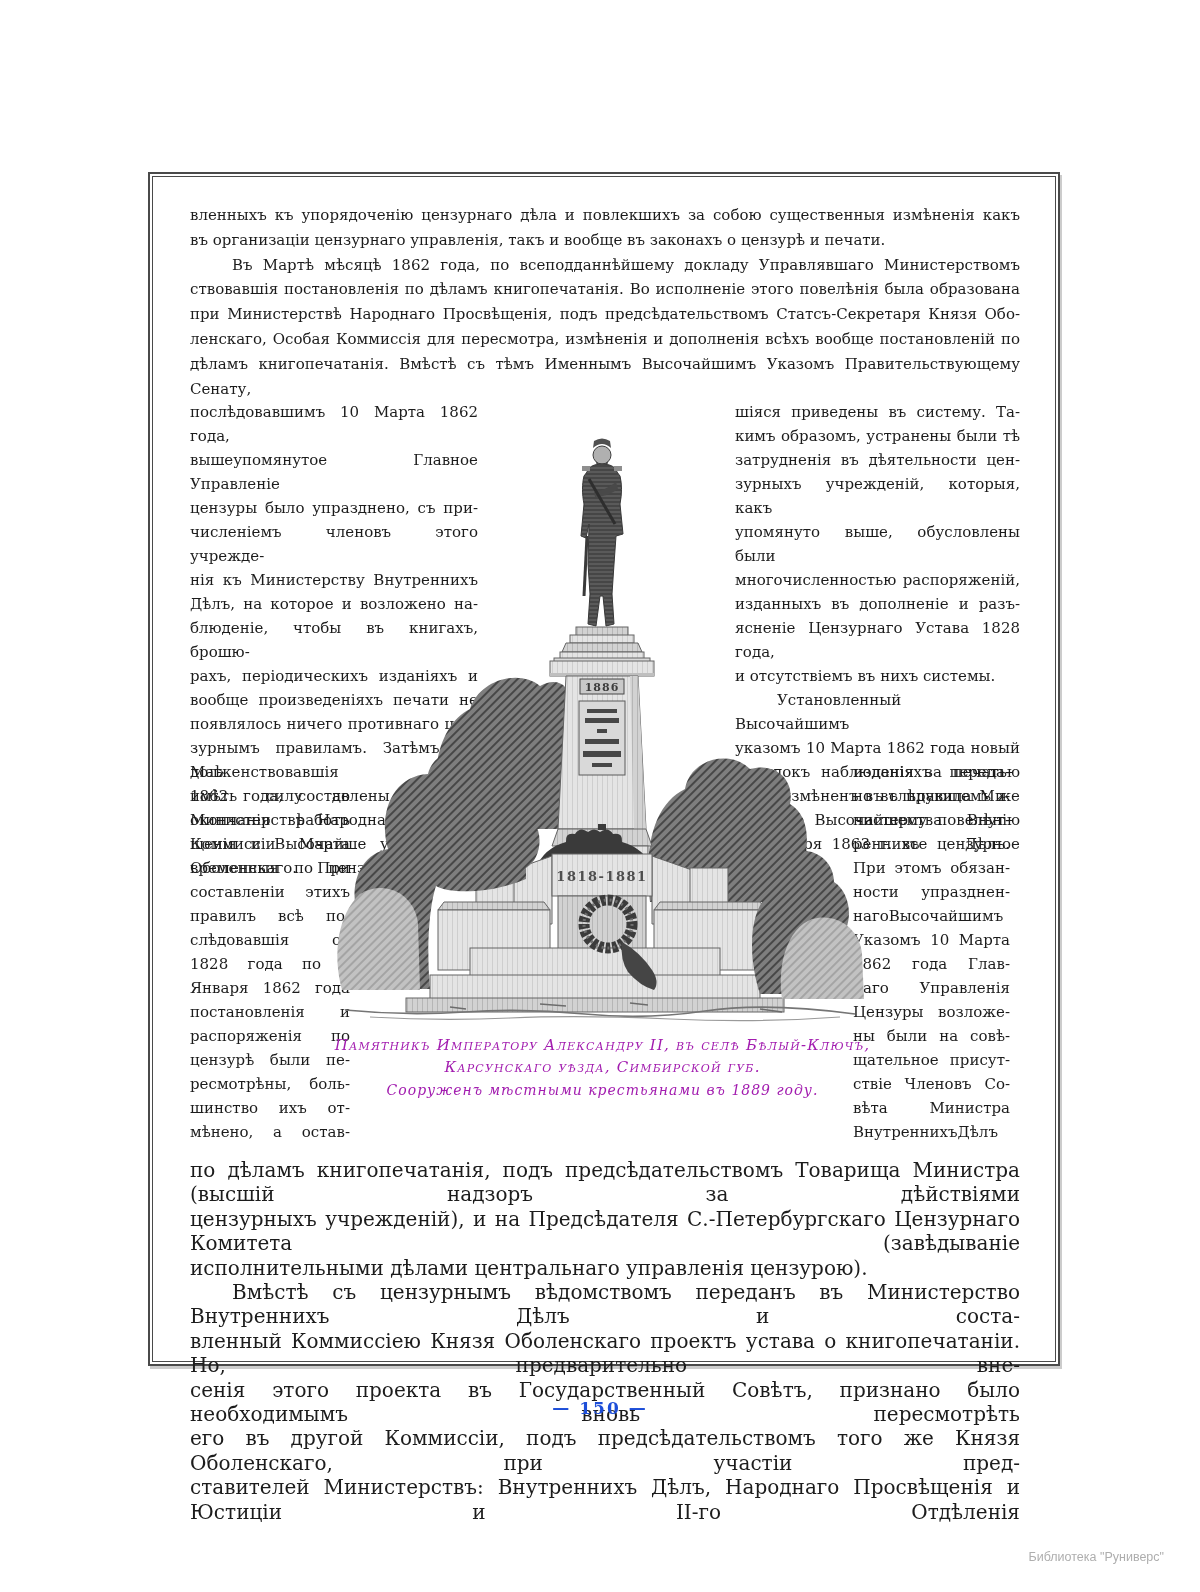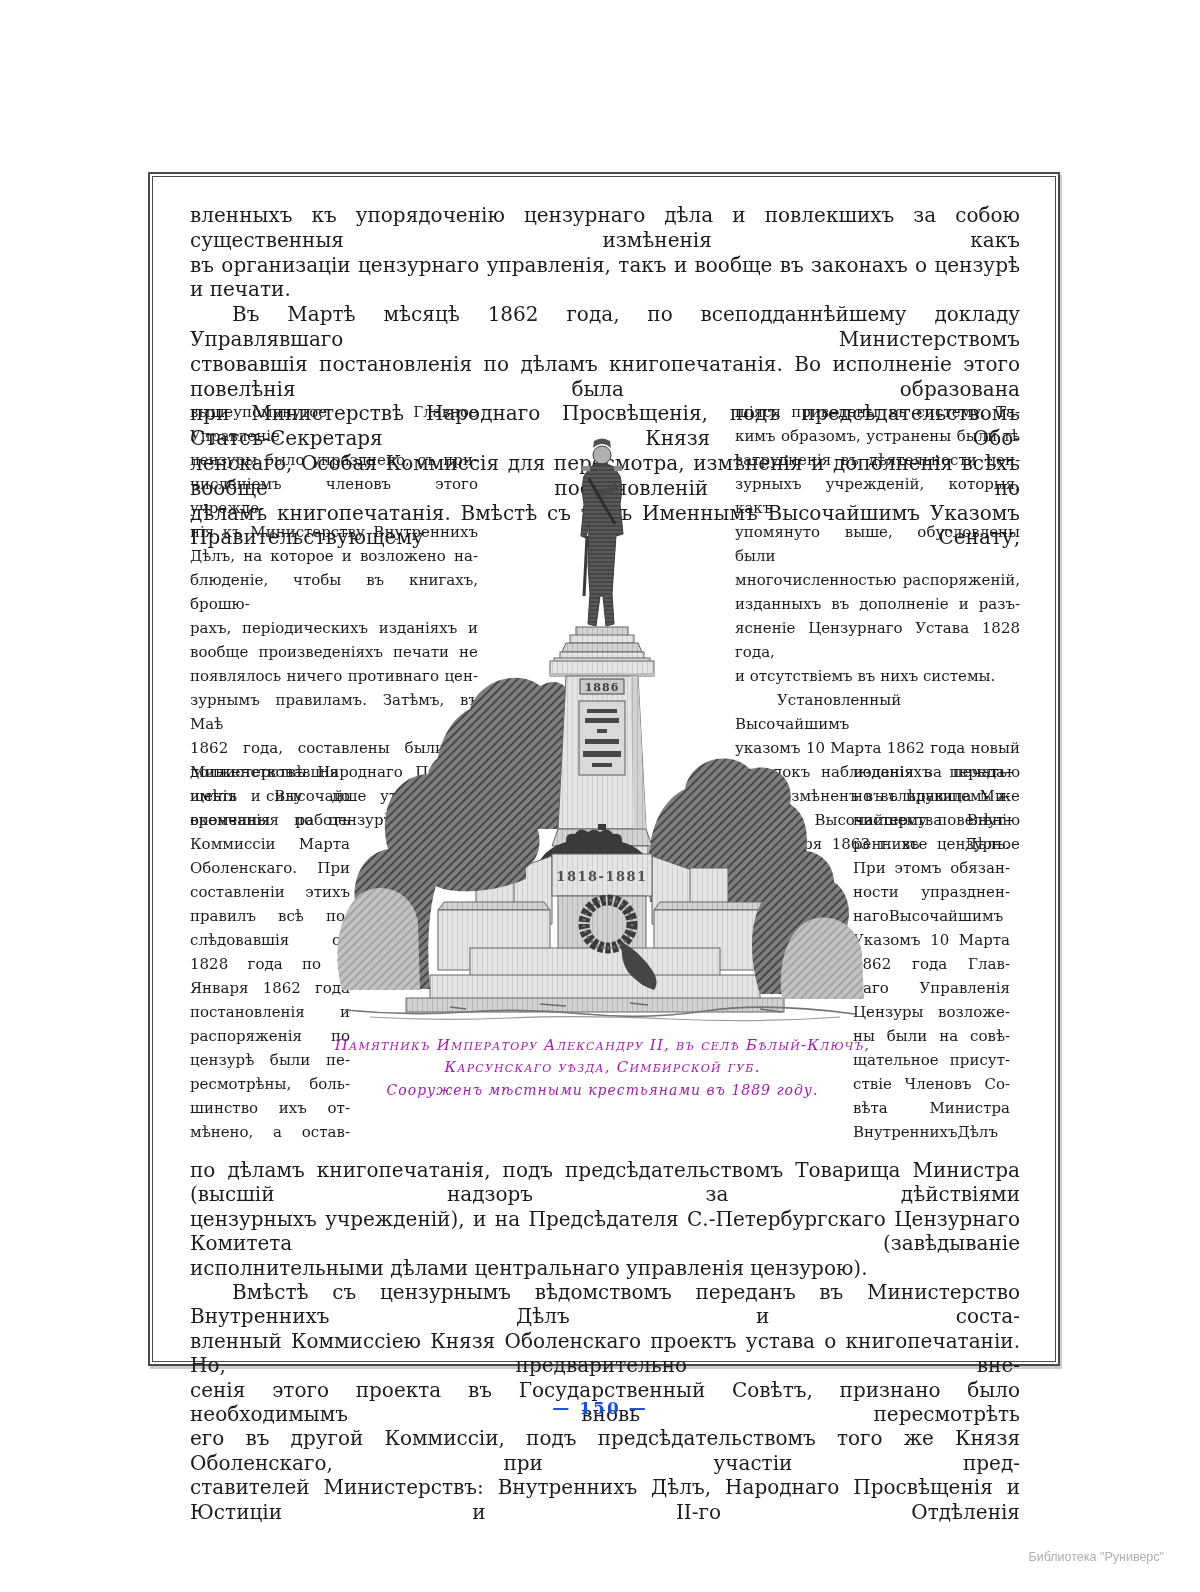--- a/index.html
+++ b/index.html
@@ -9,21 +9,21 @@
   }
   .abs{position:absolute;}
   
   .frame-outer{
     left:148px;top:172px;width:908px;height:1190px;
     border:2px solid #4a4a4a;box-shadow:2px 3px 0 #cccccc;
   }
   .frame-inner{position:absolute;inset:2px;border:1px solid #4a4a4a;}
   
   .tblock{color:#1c1c1c;}
-  .top    {left:190px;top:203px;width:830px;font-size:20px;line-height:24.8px;}
+  .top    {left:190px;top:203px;width:830px;font-size:15px;line-height:24.8px;}
   .bottom {left:190px;top:1146px;width:830px;font-size:20px;line-height:24.4px;margin-top:12px;}
   .colw{font-size:15px;line-height:24px;}
   .lw{left:190px;top:400px;width:288px;}
   .ln{left:190px;top:760px;width:160px;}
   .rw{left:735px;top:400px;width:285px;}
   .rn{left:853px;top:760px;width:157px;}
   .tl{text-align:justify;text-align-last:justify;white-space:normal;}
   .tl.fl{text-align-last:left;}
   .tl.in{text-indent:42px;}
   
@@ -47,20 +47,21 @@
     <div class="tl">вленныхъ къ упорядоченію цензурнаго дѣла и повлекшихъ за собою существенныя измѣненія какъ</div>
     <div class="tl fl">въ организаціи цензурнаго управленія, такъ и вообще въ законахъ о цензурѣ и печати.</div>
     <div class="tl in">Въ Мартѣ мѣсяцѣ 1862 года, по всеподданнѣйшему докладу Управлявшаго Министерствомъ</div>
     <div class="tl">ствовавшія постановленія по дѣламъ книгопечатанія. Во исполненіе этого повелѣнія была образована</div>
     <div class="tl">при Министерствѣ Народнаго Просвѣщенія, подъ предсѣдательствомъ Статсъ-Секретаря Князя Обо-</div>
     <div class="tl">ленскаго, Особая Коммиссія для пересмотра, измѣненія и дополненія всѣхъ вообще постановленій по</div>
     <div class="tl">дѣламъ книгопечатанія. Вмѣстѣ съ тѣмъ Именнымъ Высочайшимъ Указомъ Правительствующему Сенату,</div>
   </div>
 
 <div class="abs tblock colw lw">
+    <div class="tl">послѣдовавшимъ 10 Марта 1862 года,</div>
     <div class="tl">вышеупомянутое Главное Управленіе</div>
     <div class="tl">цензуры было упразднено, съ при-</div>
     <div class="tl">численіемъ членовъ этого учрежде-</div>
     <div class="tl">нія къ Министерству Внутреннихъ</div>
     <div class="tl">Дѣлъ, на которое и возложено на-</div>
     <div class="tl">блюденіе, чтобы въ книгахъ, брошю-</div>
     <div class="tl">рахъ, періодическихъ изданіяхъ и</div>
     <div class="tl">вообще произведеніяхъ печати не</div>
     <div class="tl">появлялось ничего противнаго цен-</div>
     <div class="tl">зурнымъ правиламъ. Затѣмъ, въ Маѣ</div>

